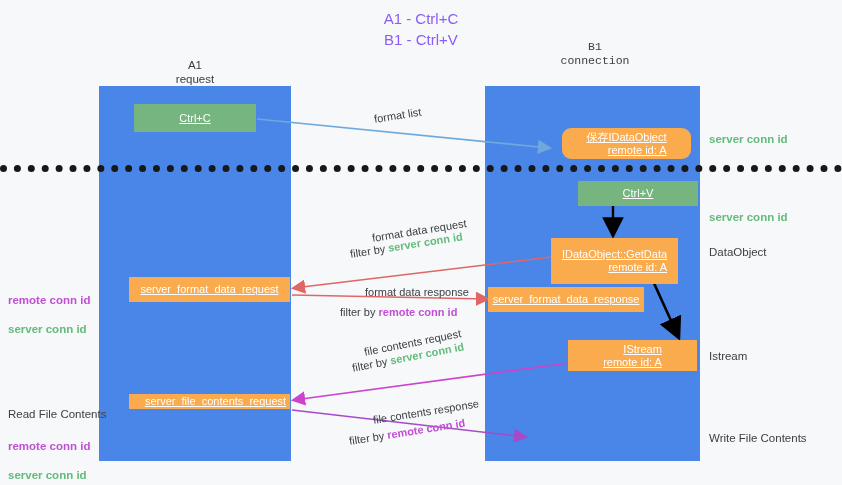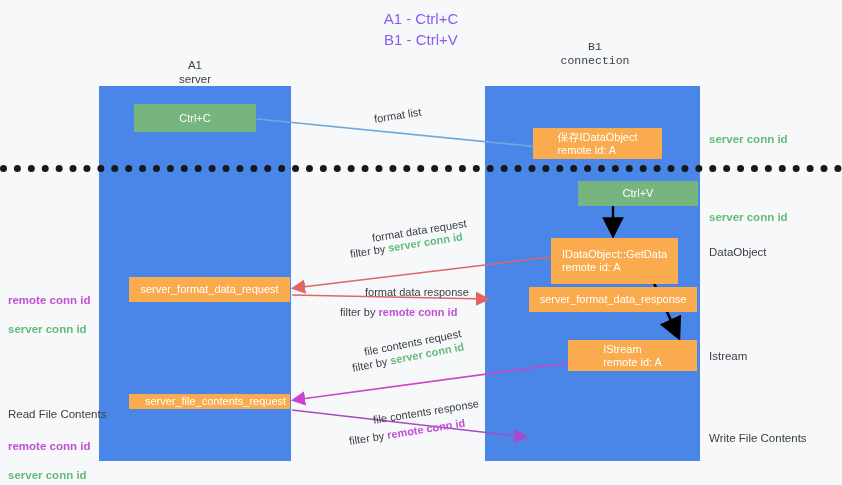--- a/index.html
+++ b/index.html
@@ -21,22 +21,22 @@
   .colhead{
     position:absolute;text-align:center;font-size:11.5px;line-height:14px;
     color:#3c4043;white-space:pre-line;
   }
 
   .lane{position:absolute;background:#4a86e8;}
 
   .box{
     position:absolute;box-sizing:border-box;
     display:flex;align-items:center;justify-content:center;
-    text-align:left;color:#ffffff;font-size:11px;line-height:13px;
-    white-space:pre-line;padding:2px 4px;
+    text-align:right;color:#ffffff;font-size:11px;line-height:13px;
+    white-space:pre-line;padding:2px 4px;text-decoration:underline;
   }
   .box.green{background:#76b57f;}
   .box.orange{background:#f9ab4e;}
 
   .sidelab{
     position:absolute;font-size:11.5px;line-height:14.5px;white-space:pre-line;
   }
   .green-t{color:#63bb7c;font-weight:bold;}
   .purple-t{color:#c14fd4;font-weight:bold;}
   .plain-t{color:#3c4043;}
@@ -55,21 +55,21 @@
 </style>
 </head>
 <body>
 
 <div id="stage">
 
   <div class="title">A1 - Ctrl+C
 B1 - Ctrl+V</div>
 
   <div class="colhead" style="left:125px;top:58px;width:140px;">A1
-server</div>
+request</div>
   <div class="colhead" style="left:525px;top:40px;width:140px;font-family:Liberation Mono, monospace;">B1
 connection</div>
 
   <div class="lane" style="left:99px;top:86px;width:192px;height:375px;"></div>
   <div class="lane" style="left:485px;top:86px;width:215px;height:375px;"></div>
 
   <svg id="wires">
     <defs>
       <marker id="ah-blue" markerWidth="9" markerHeight="9" refX="7" refY="4.5" orient="auto">
         <path d="M0,0 L9,4.5 L0,9 z" fill="#6fa8dc"></path>
@@ -98,31 +98,31 @@
 
     <line x1="648" y1="270" x2="678" y2="336" stroke="#000000" stroke-width="2.6" marker-end="url(#ah-black)"></line>
 
     <line x1="568" y1="363" x2="294" y2="400" stroke="#cc44cc" stroke-width="1.6" marker-end="url(#ah-magenta)"></line>
 
     <line x1="292" y1="410" x2="525" y2="437" stroke="#a64ac9" stroke-width="1.6" marker-end="url(#ah-purple)"></line>
   </svg>
 
   <div class="box green" style="left:134px;top:104px;width:122px;height:28px;">Ctrl+C</div>
 
-  <div class="box orange" style="left:533px;top:128px;width:129px;height:31px;">保存IDataObject
+  <div class="box orange" style="left:562px;top:128px;width:129px;height:31px;border-radius:9px;">保存IDataObject
 remote id: A</div>
 
   <div class="box green" style="left:578px;top:181px;width:120px;height:25px;">Ctrl+V</div>
 
   <div class="box orange" style="left:551px;top:238px;width:127px;height:46px;">IDataObject::GetData
 remote id: A</div>
 
   <div class="box orange" style="left:129px;top:277px;width:161px;height:25px;">server_format_data_request</div>
 
-  <div class="box orange" style="left:488px;top:287px;width:168px;height:25px;margin-left:41px;">server_format_data_response</div>
+  <div class="box orange" style="left:488px;top:287px;width:156px;height:25px;">server_format_data_response</div>
 
   <div class="box orange" style="left:568px;top:340px;width:129px;height:31px;">IStream
 remote id: A</div>
 
   <div class="box orange" style="left:129px;top:394px;width:161px;height:15px;padding-left:16px;">server_file_contents_request</div>
 
 
   <div class="arrowlab rot-n" style="left:373px;top:112px;">format list</div>
 
   <div class="arrowlab rot-n" style="left:371px;top:231px;">format data request</div>

